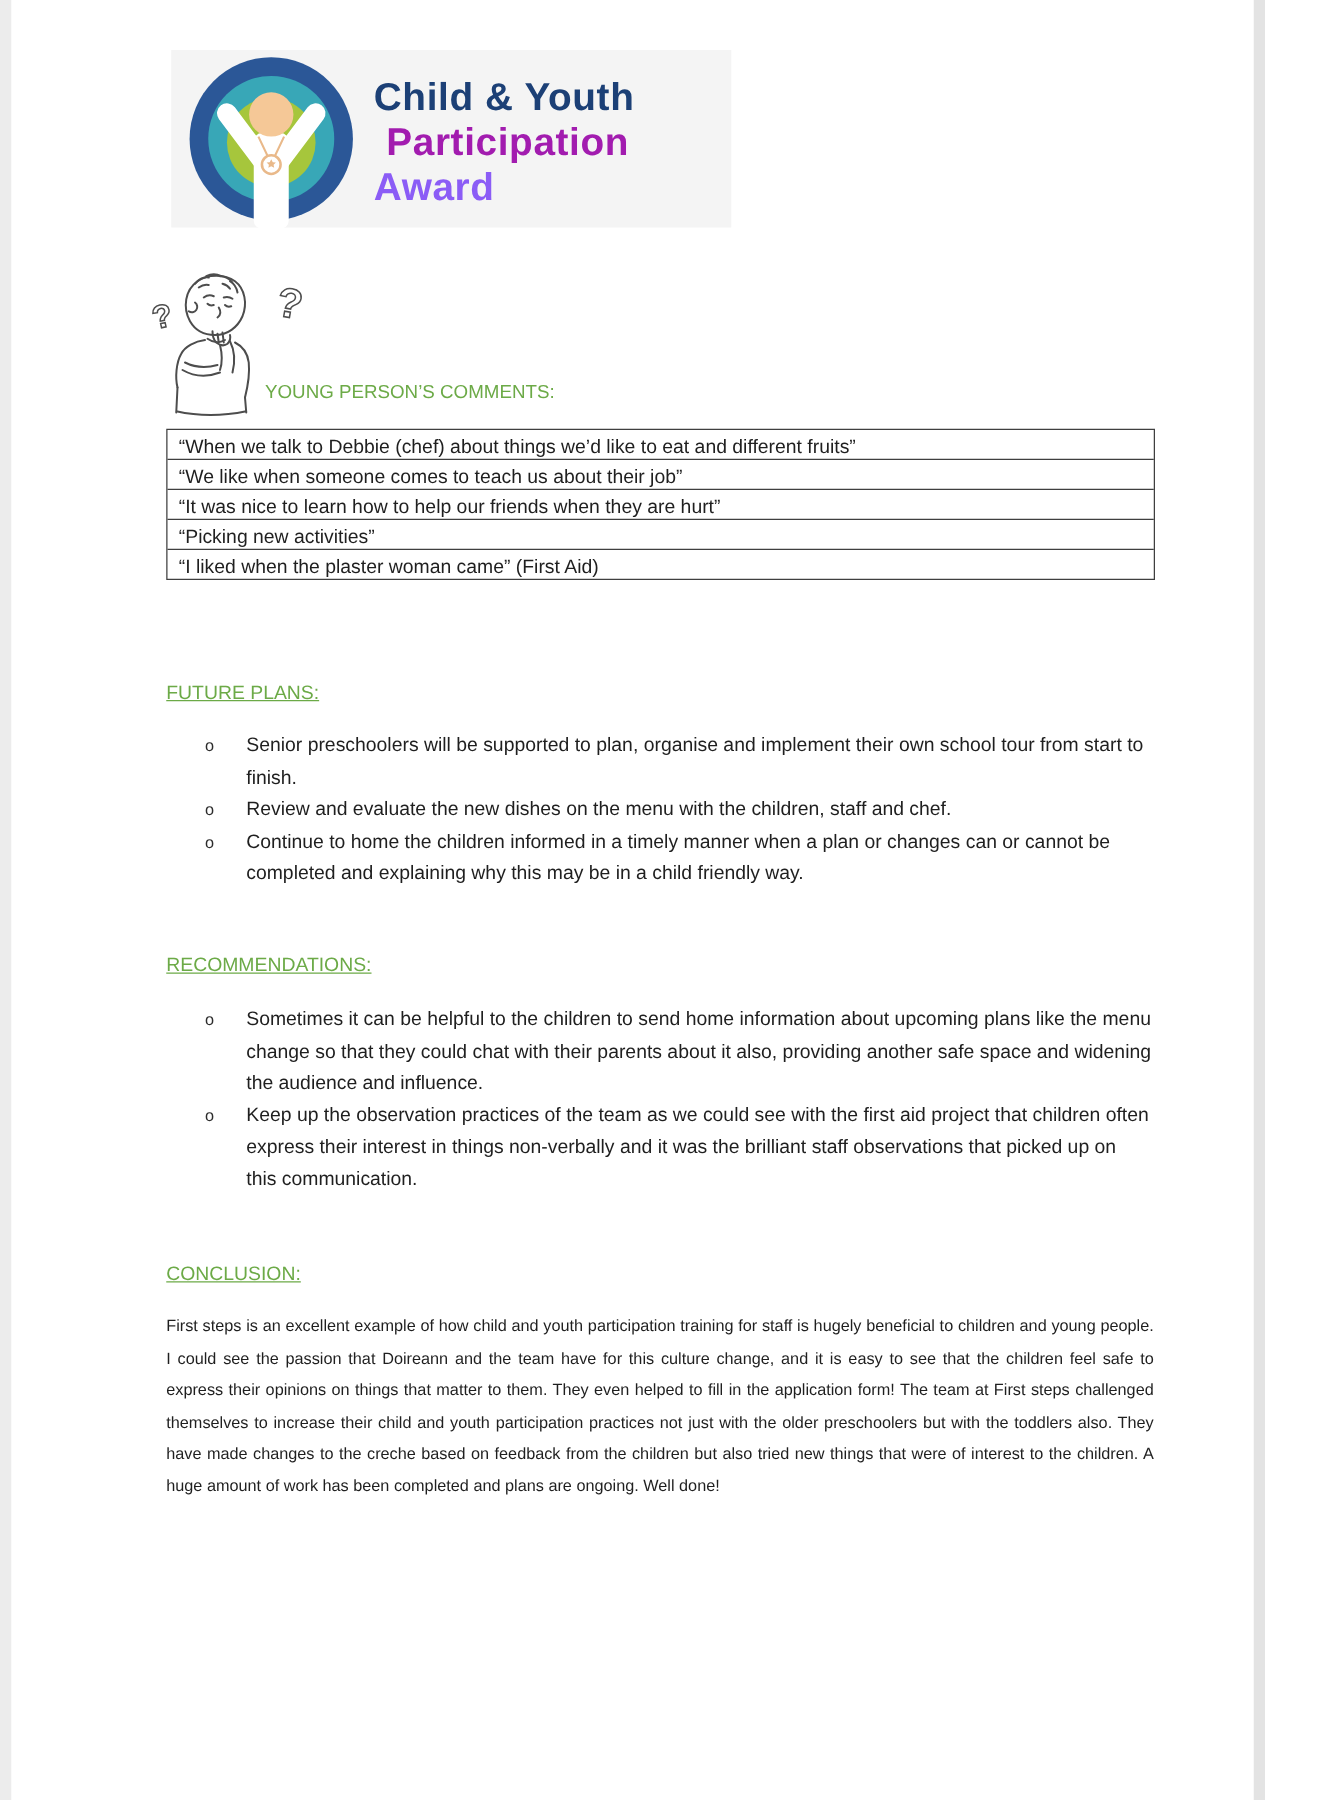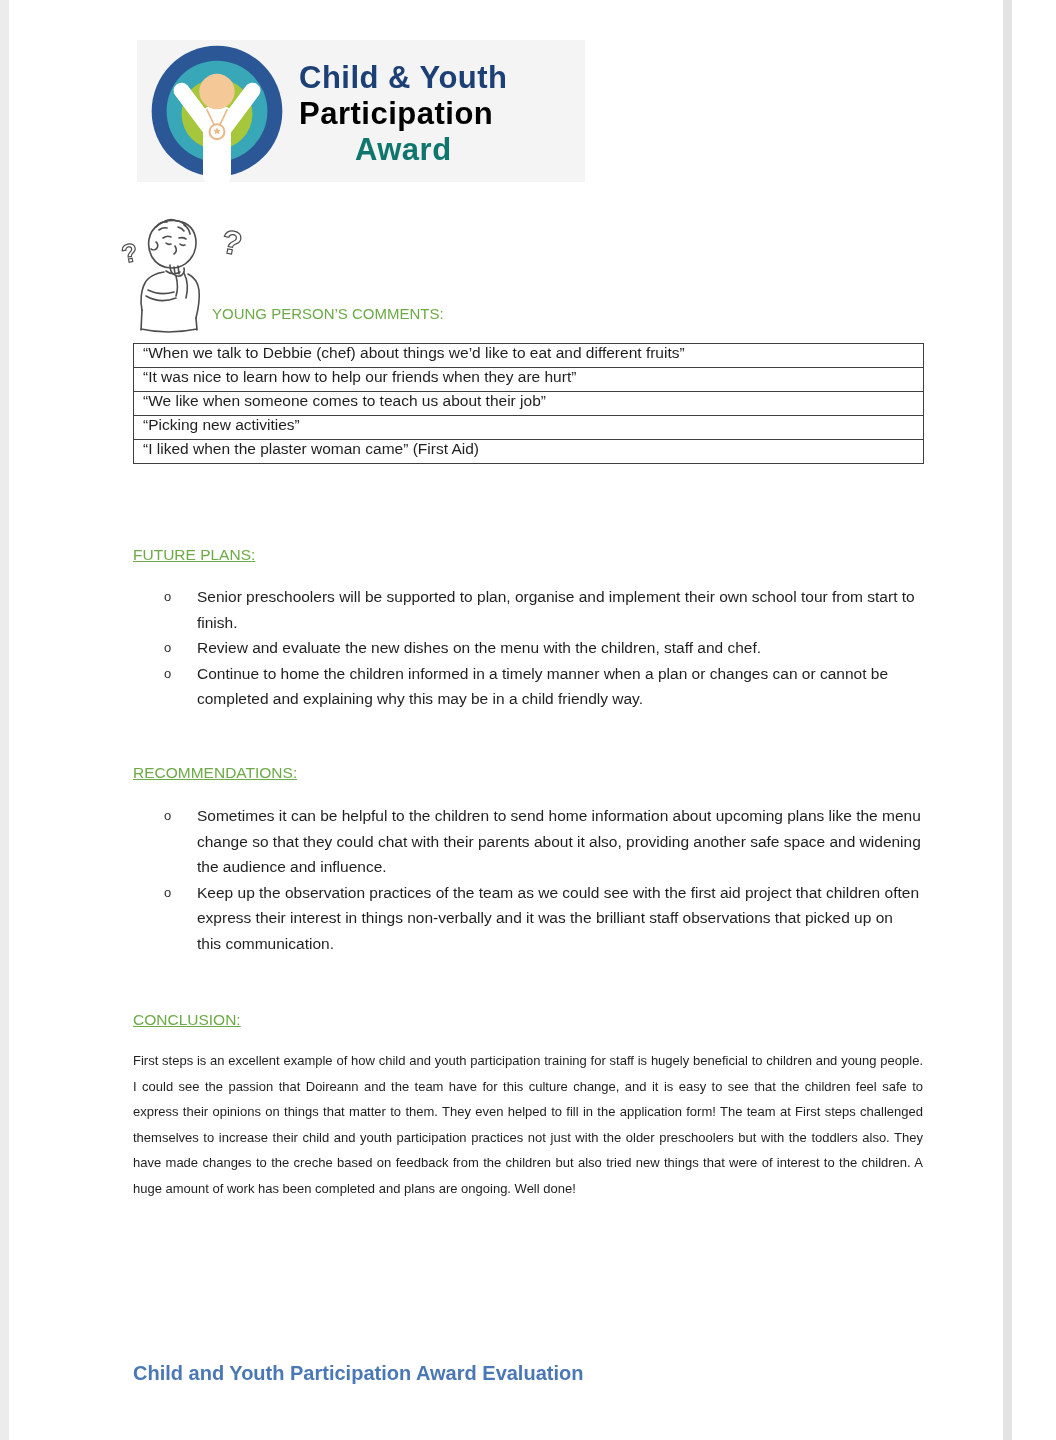--- a/index.html
+++ b/index.html
@@ -8,35 +8,35 @@
   .edge-strip{position:absolute;top:0;bottom:0;width:9px;}
   .edge-strip.left{left:0;background:#ececec;}
   .edge-strip.right{right:0;background:#e3e3e3;}
   .scrollbar-thumb{position:absolute;left:1036px;top:690px;width:7px;height:513px;background:#a2a2a2;border-radius:4px;}
 
   
   .logo-block{position:absolute;left:137px;top:40px;width:448px;height:142px;background:#f4f4f4;display:flex;align-items:flex-start;}
   .logo-mark{margin:3px 0 0 10px;flex:0 0 auto;}
   .logo-wordmark{margin:20px 0 0 12px;line-height:36px;font-weight:800;font-size:31px;letter-spacing:.5px;}
   .wm1{color:#1c4076;}
-  .wm2{color:#000000;}
-  .wm3{color:#0f766e;text-align:center;}
+  .wm2{color:#a21caf;margin-left:10px;}
+  .wm3{color:#8b5cf6;}
   .report-title{position:absolute;top:163px;right:146px;font-size:21px;font-weight:700;color:#4a77b5;}
 
   
   .thinker{position:absolute;left:118px;top:210px;}
 
   
   .green-heading{color:#6caa47;font-weight:400;font-size:15.5px;}
   .green-heading.underlined{text-decoration:underline;}
   .comments-heading{position:absolute;left:212px;top:305px;font-size:15px;}
 
   
   .comments-table{position:absolute;left:133px;top:343px;width:789px;border:1px solid #3f3f3f;border-collapse:collapse;}
-  .comments-table .row{height:23px;border-bottom:1px solid #3f3f3f;display:flex;align-items:flex-start;padding-left:9px;font-size:15.5px;}
+  .comments-table .row{height:23px;border-bottom:1px solid #3f3f3f;display:flex;align-items:flex-end;padding-left:9px;font-size:15.5px;}
   .comments-table .row:last-child{border-bottom:none;}
 
   
   .section-heading{position:absolute;font-size:15.5px;}
   .bullet-list{position:absolute;left:133px;width:790px;}
   .bullet-item{display:flex;font-size:15.5px;line-height:25.6px;}
   .bullet-glyph{flex:0 0 64px;padding-left:31px;box-sizing:border-box;font-size:13px;color:#2c2c2c;}
   .bullet-text{flex:1 1 auto;max-width:724px;}
 
   .conclusion-body{position:absolute;left:133px;top:1048px;width:790px;font-size:13px;line-height:25.6px;text-align:justify;}
@@ -94,24 +94,24 @@
     <text x="104" y="44" font-size="33" font-weight="bold" fill="#ffffff" stroke="#4d4d4d" stroke-width="1.2" transform="rotate(10 114 32)">?</text>
   </svg>
 
   <div class="green-heading comments-heading">YOUNG PERSON’S COMMENTS:</div>
 
   <div class="comments-table">
     <div class="row">
         <span>“When we talk to Debbie (chef) about things we’d like to eat and different fruits”</span>
       </div>
     <div class="row">
-        <span>“It was nice to learn how to help our friends when they are hurt”</span>
+        <span>“We like when someone comes to teach us about their job”</span>
       </div>
     <div class="row">
-        <span>“We like when someone comes to teach us about their job”</span>
+        <span>“It was nice to learn how to help our friends when they are hurt”</span>
       </div>
     <div class="row">
         <span>“Picking new activities”</span>
       </div>
     <div class="row">
         <span>“I liked when the plaster woman came” (First Aid)</span>
       </div>
   </div>
 
   <div class="section-heading green-heading underlined" style="left:133px;top:546px;">FUTURE PLANS:</div>
@@ -138,15 +138,14 @@
     </div>
     <div class="bullet-item">
       <span class="bullet-glyph">o</span>
       <span class="bullet-text">Keep up the observation practices of the team as we could see with the first aid project that children often express their interest in things non-verbally and it was the brilliant staff observations that picked up on this communication.</span>
     </div>
   </div>
 
   <div class="section-heading green-heading underlined" style="left:133px;top:1011px;">CONCLUSION:</div>
   <div class="conclusion-body">First steps is an excellent example of how child and youth participation training for staff is hugely beneficial to children and young people. I could see the passion that Doireann and the team have for this culture change, and it is easy to see that the children feel safe to express their opinions on things that matter to them. They even helped to fill in the application form! The team at First steps challenged themselves to increase their child and youth participation practices not just with the older preschoolers but with the toddlers also. They have made changes to the creche based on feedback from the children but also tried new things that were of interest to the children. A huge amount of work has been completed and plans are ongoing. Well done!</div>
 
-  <div class="footer-title">Child and Youth Participation Award Evaluation</div>
 
 </div>
 
 </body></html>

